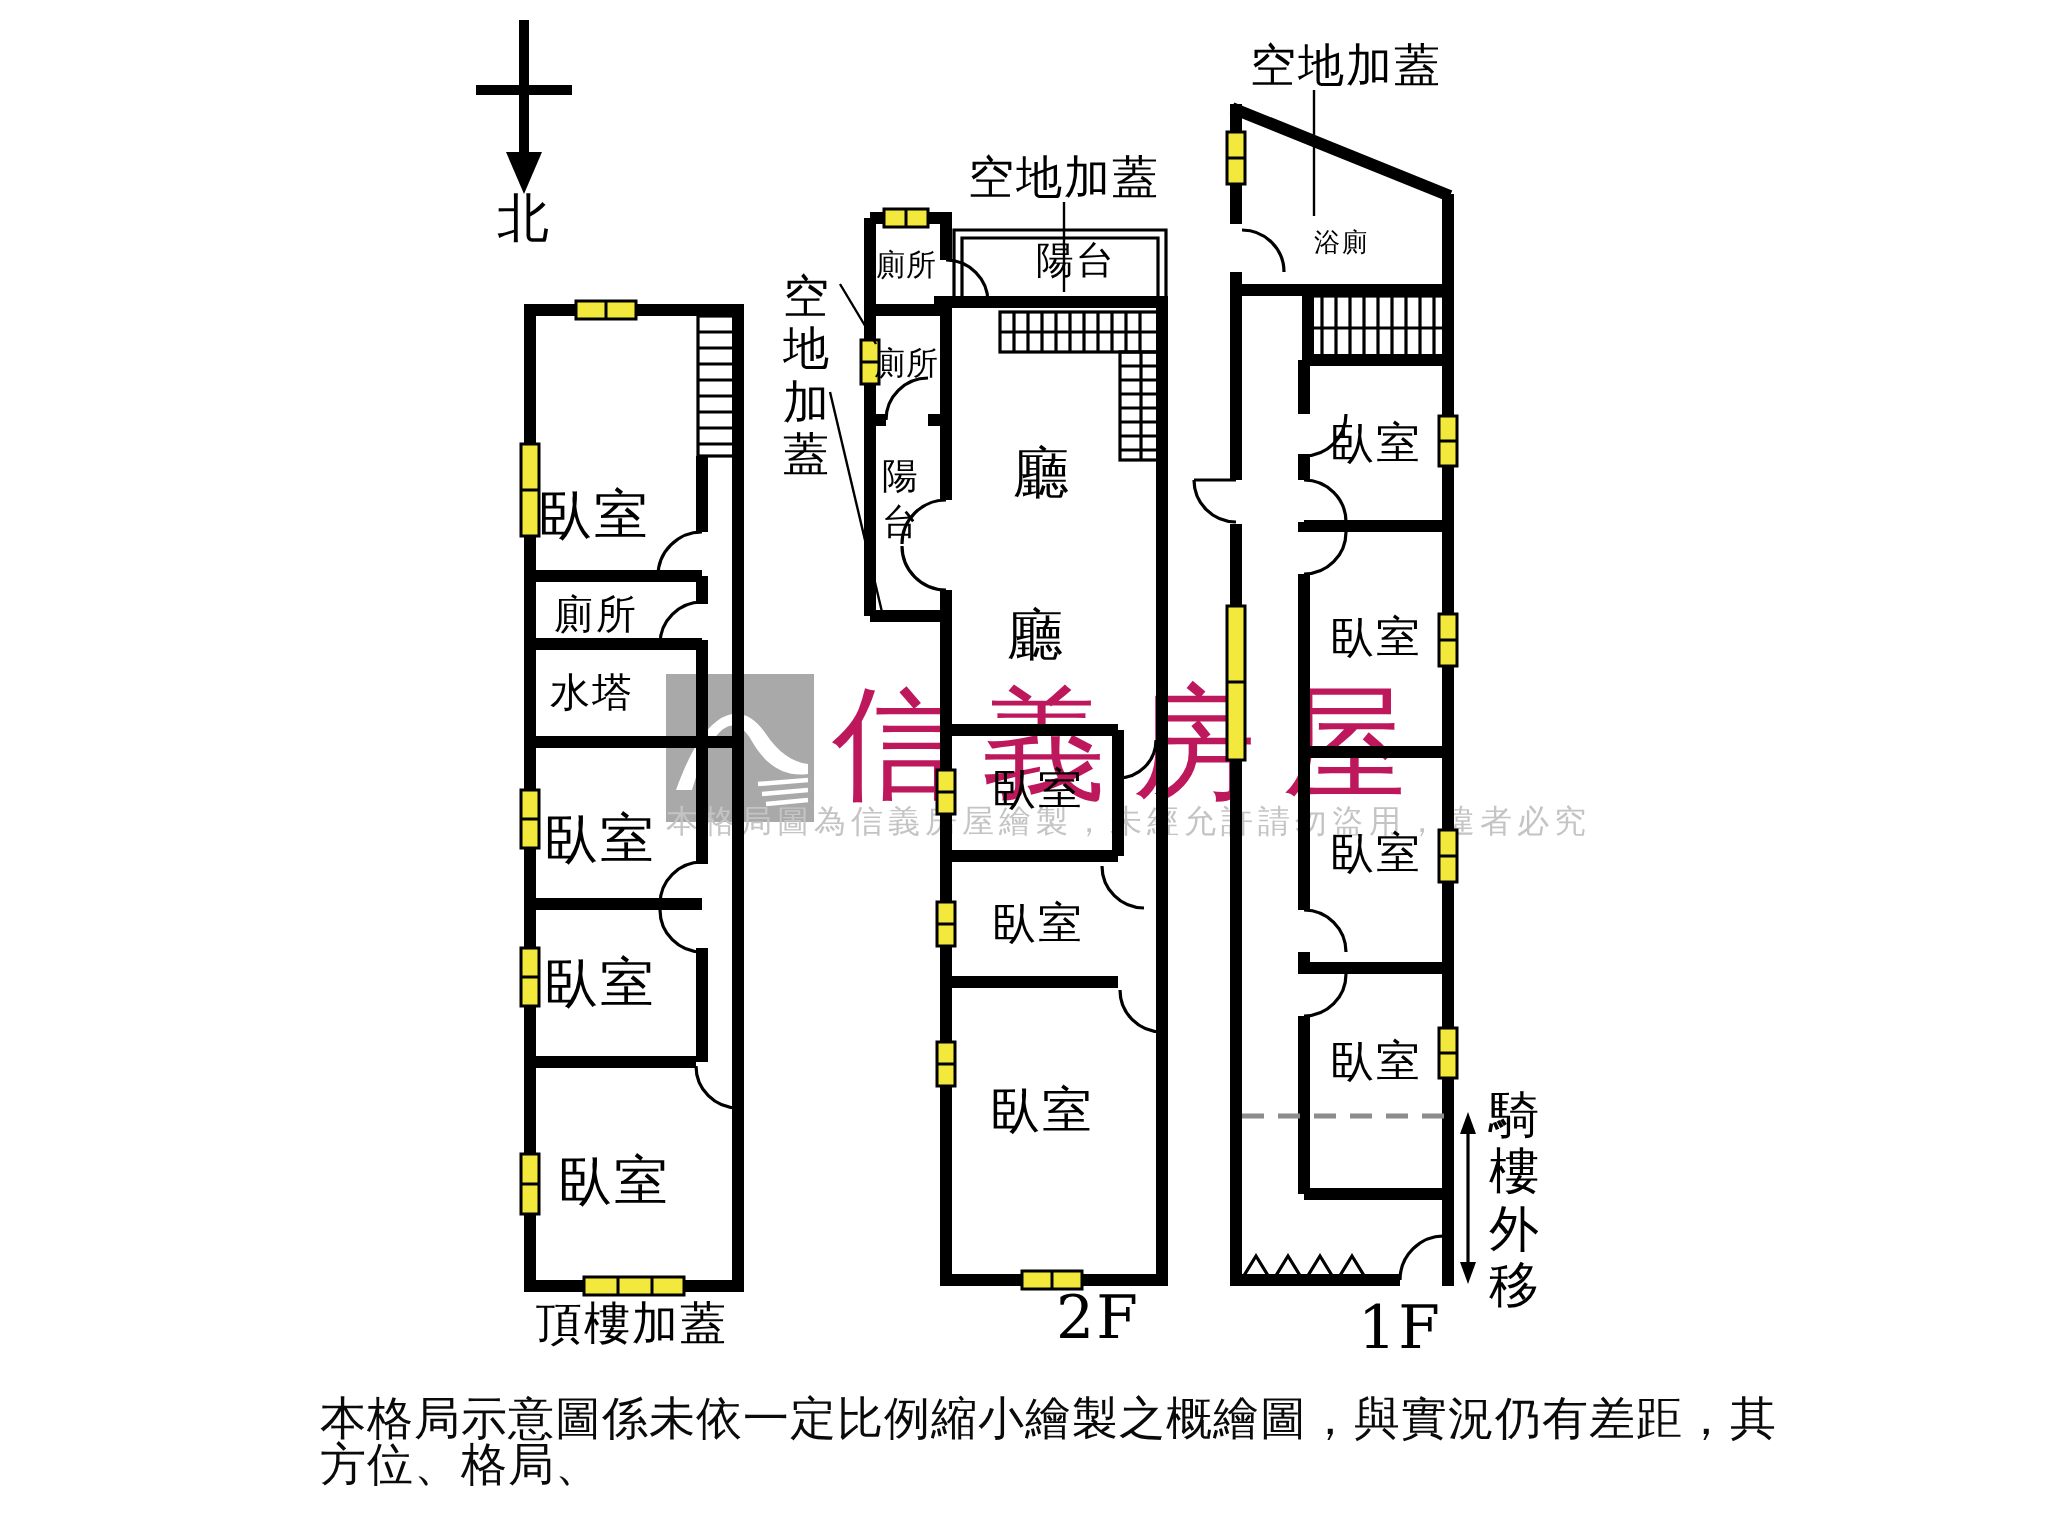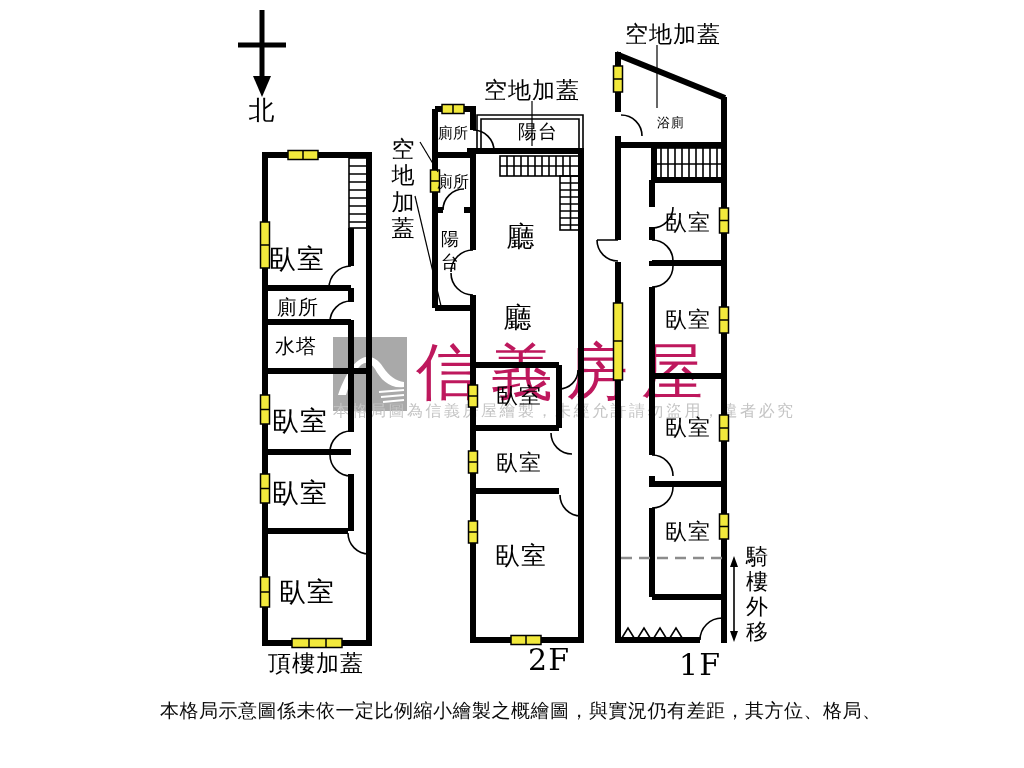--- a/index.html
+++ b/index.html
@@ -29,21 +29,21 @@
   #wm-brand{
     position:absolute;left:416px;top:341px;font-size:62px;color:#be185d;
     letter-spacing:13px;white-space:nowrap;line-height:1;
   }
   #wm-notice{
     position:absolute;left:333px;top:401px;font-size:16px;color:#c4c4c4;
     letter-spacing:2.5px;white-space:nowrap;line-height:1.2;
   }
   
   #disclaimer{position:absolute;left:160px;top:699px;width:740px;z-index:3;
-    font-size:19px;color:#0a0a0a;line-height:23px;letter-spacing:0.5px;}
+    font-size:23px;color:#0a0a0a;line-height:23px;letter-spacing:0.5px;}
 </style>
 </head>
 <body>
 
 <div id="stage">
 
   <div id="wm">
     <div id="wm-logo">
       <svg width="74" height="74" viewBox="0 0 74 74">
         <path d="M 5 58 C 20 16 38 12 50 30 C 56 39 63 44 71 45 L 71 50 C 57 52 48 43 42 32 C 33 18 22 28 13 58 Z" fill="#ffffff"></path>
@@ -228,20 +228,20 @@
   <div class="lbl room-md" style="left:519px;top:463px;">臥室</div>
   <div class="lbl" style="left:521px;top:555px;font-size:25px;">臥室</div>
   <div class="lbl fnum" style="left:521px;top:660px;">2F</div>
 
   <div class="lbl flr" style="left:673px;top:34px;">空地加蓋</div>
   <div class="lbl" style="left:671px;top:122px;font-size:13px;">浴廁</div>
   <div class="lbl room-md" style="left:688px;top:223px;">臥室</div>
   <div class="lbl room-md" style="left:688px;top:320px;">臥室</div>
   <div class="lbl room-md" style="left:688px;top:428px;">臥室</div>
   <div class="lbl room-md" style="left:688px;top:532px;">臥室</div>
-  <div class="vlbl" style="left:757px;top:545px;font-size:22px;line-height:1.13;font-family:Liberation Serif, serif;">騎樓外移</div>
+  <div class="vlbl" style="left:757px;top:545px;font-size:25px;line-height:1.13;font-family:Liberation Serif, serif;">騎樓外移</div>
   <div class="lbl fnum" style="left:672px;top:665px;">1F</div>
 
   <div id="disclaimer">
     <div>本格局示意圖係未依一定比例縮小繪製之概繪圖，與實況仍有差距，其方位、格局、</div>
   </div>
 
 </div>
 
 </body></html>

